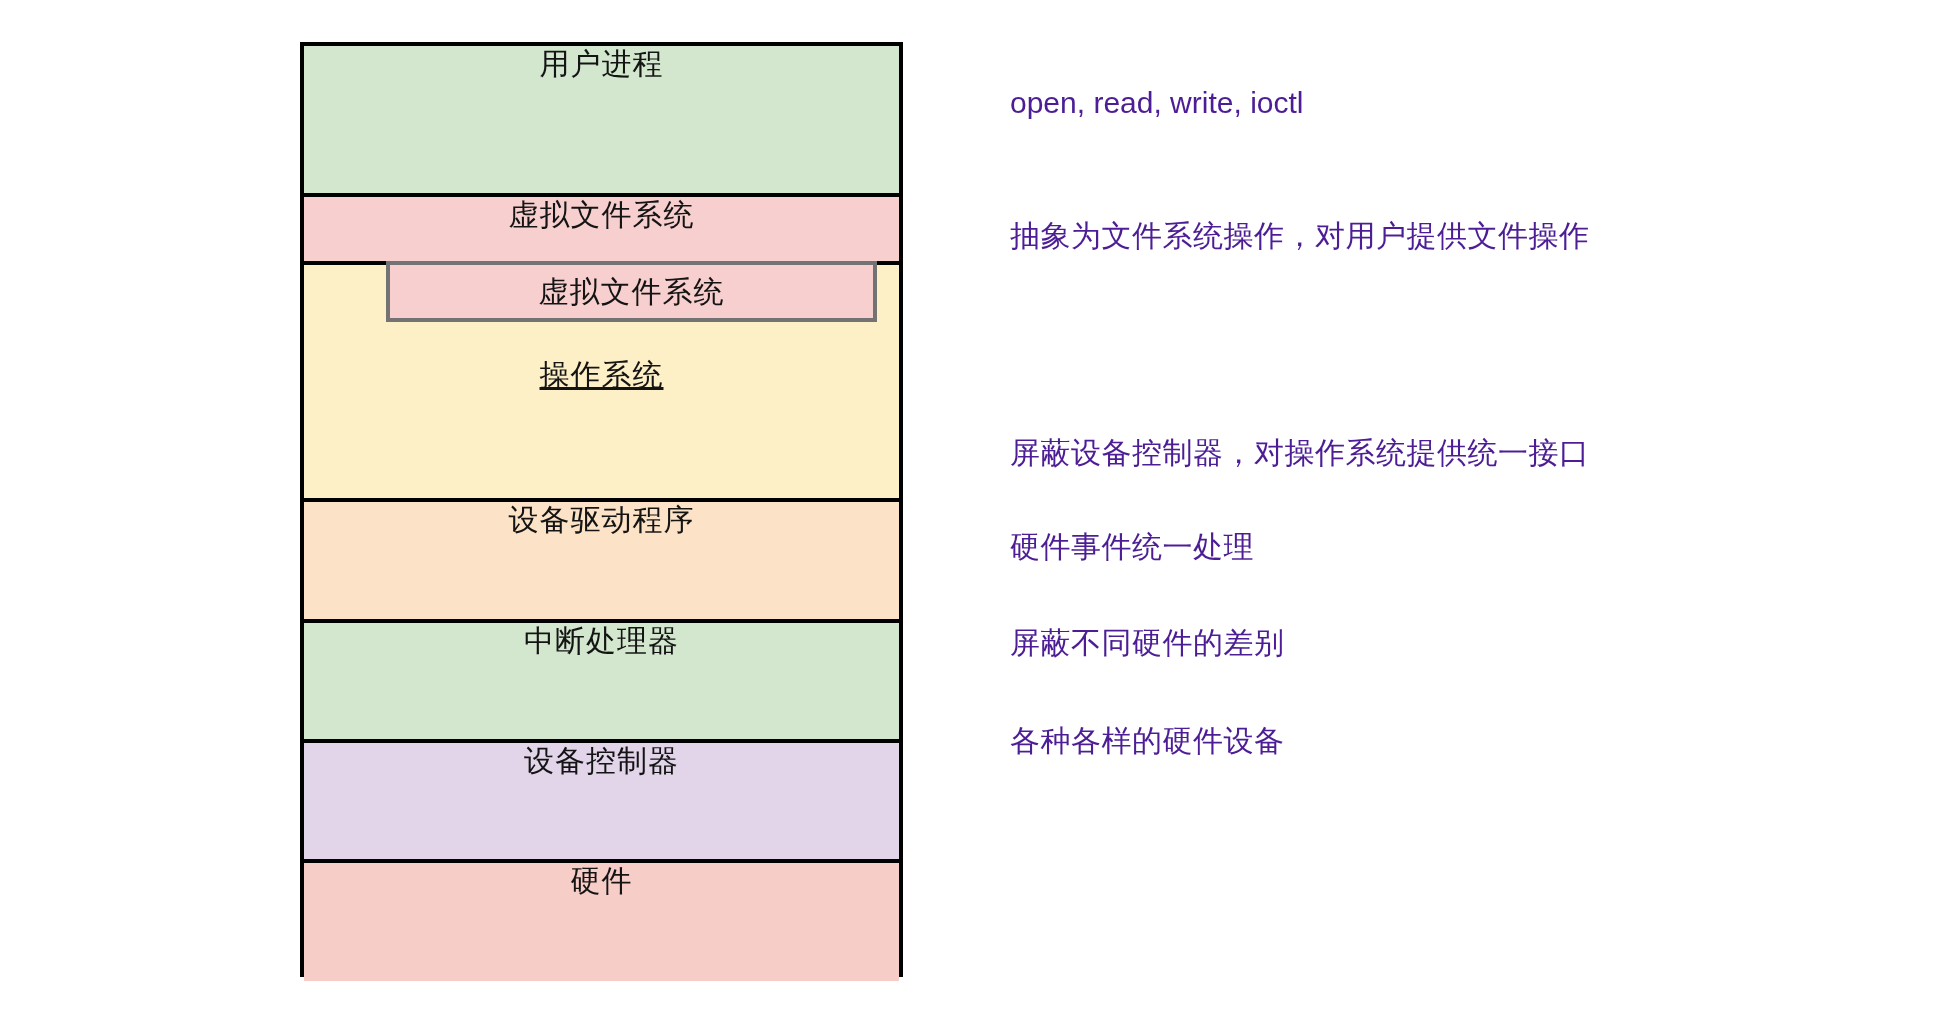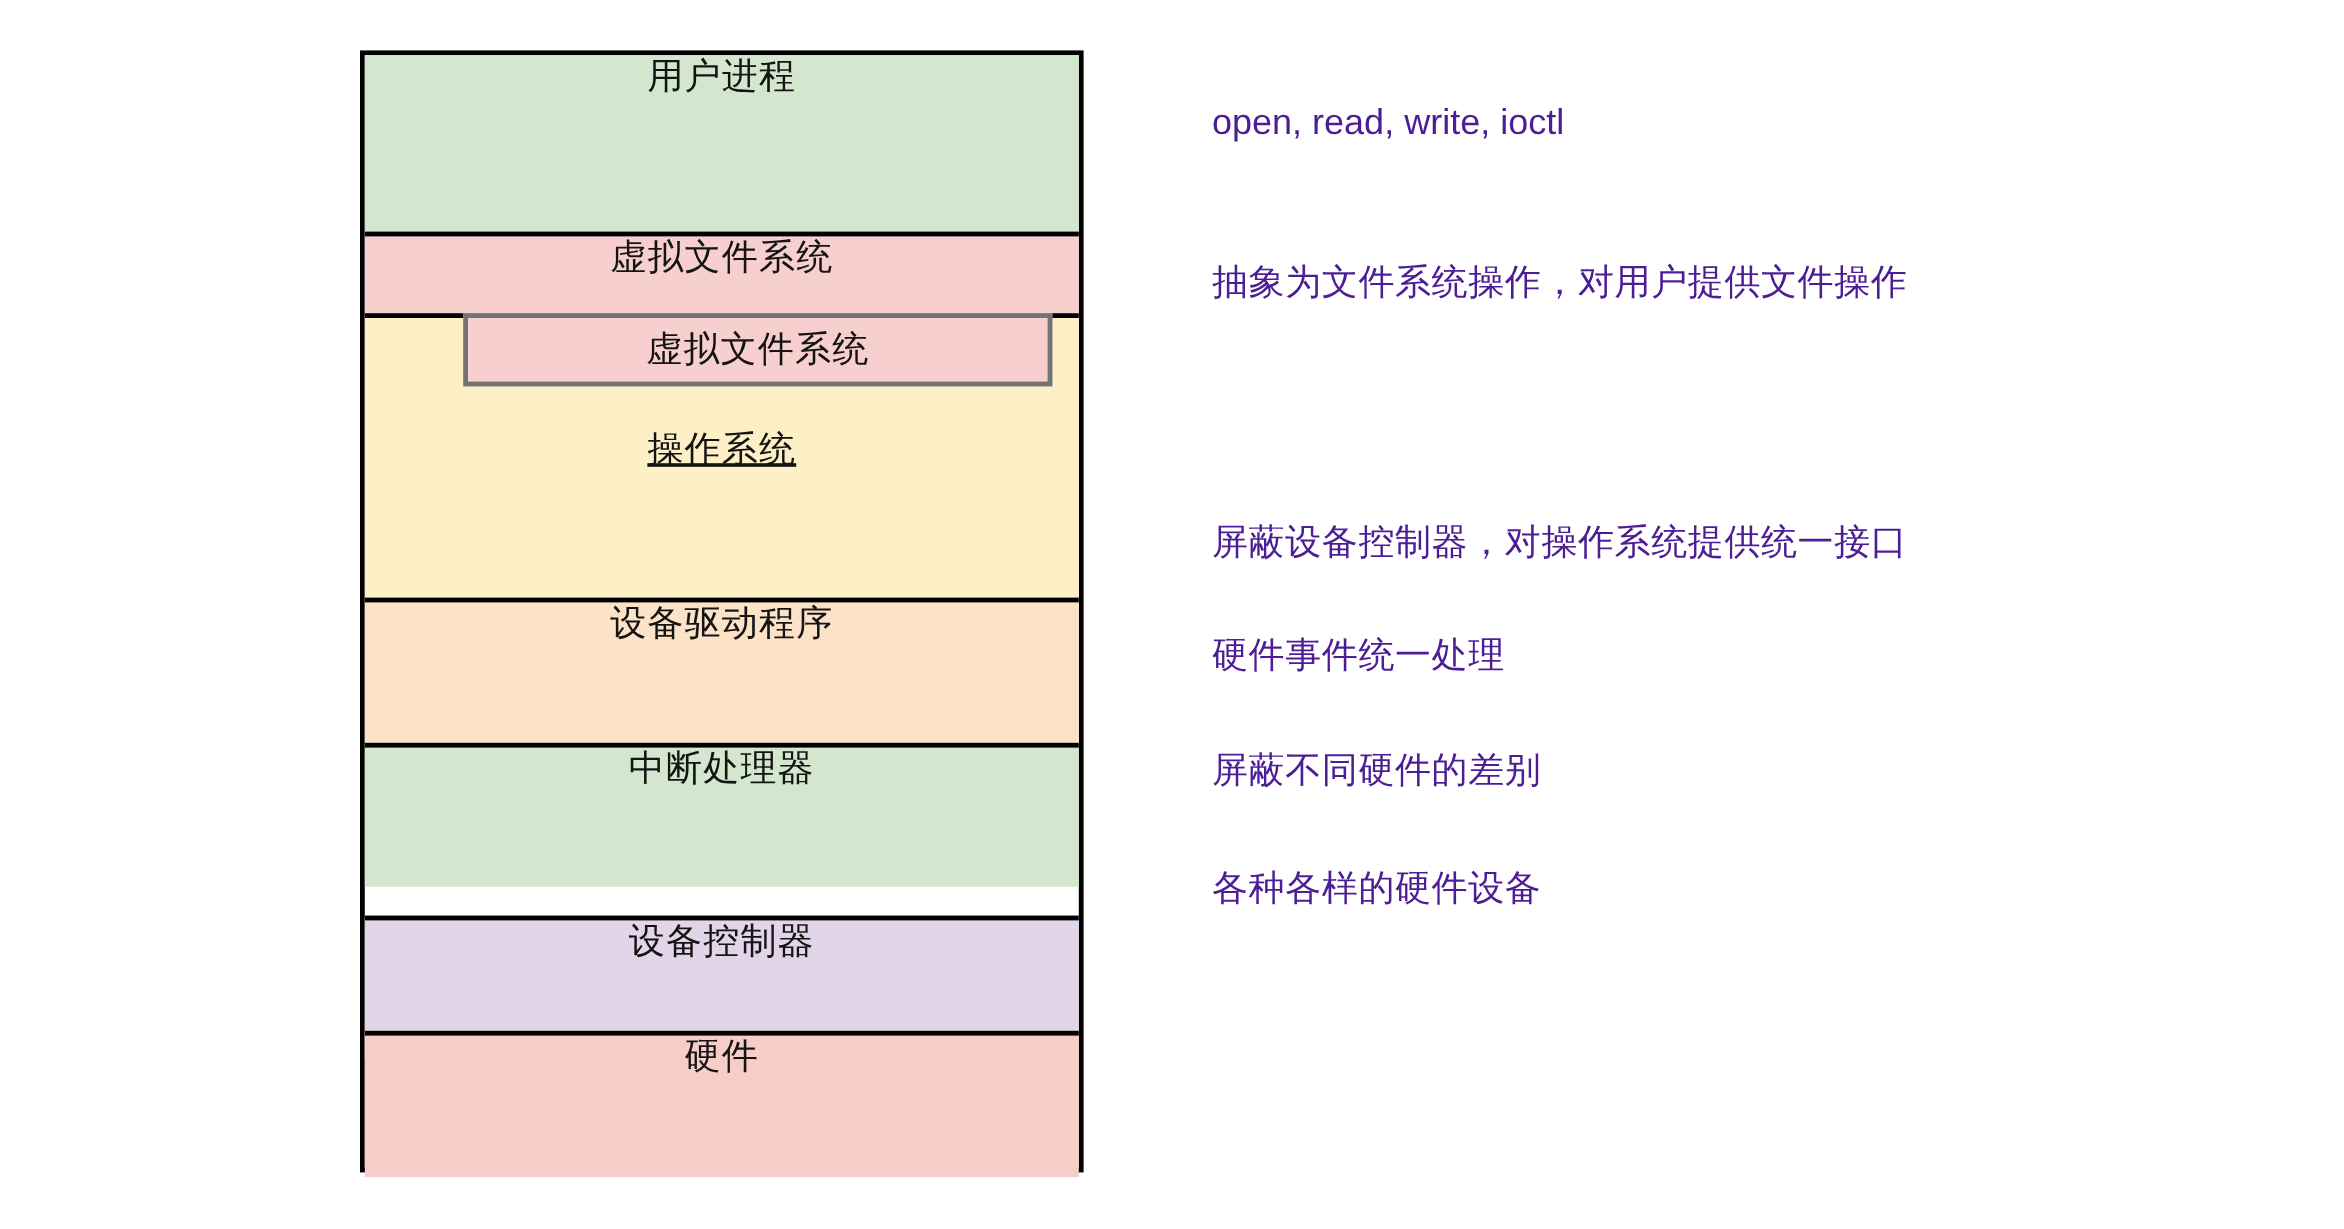--- a/index.html
+++ b/index.html
@@ -113,21 +113,21 @@
     </div>
 
     <div class="layer sep-top" style="top:452px; height:121px; background:#fce3c8;">
       <span class="layer-label">设备驱动程序</span>
     </div>
 
     <div class="layer sep-top" style="top:573px; height:120px; background:#d2e7ce;">
       <span class="layer-label">中断处理器</span>
     </div>
 
-    <div class="layer sep-top" style="top:693px; height:120px; background:#e2d5ea;margin-top:24px;">
+    <div class="layer sep-top" style="top:693px; height:120px; background:#e2d5ea;">
       <span class="layer-label">设备控制器</span>
     </div>
 
     <div class="layer sep-top" style="top:813px; height:122px; background:#f7cdc8;">
       <span class="layer-label">硬件</span>
     </div>
 
   </div>
 
   <div class="note note-latin" style="top:84px;">open, read, write, ioctl</div>

